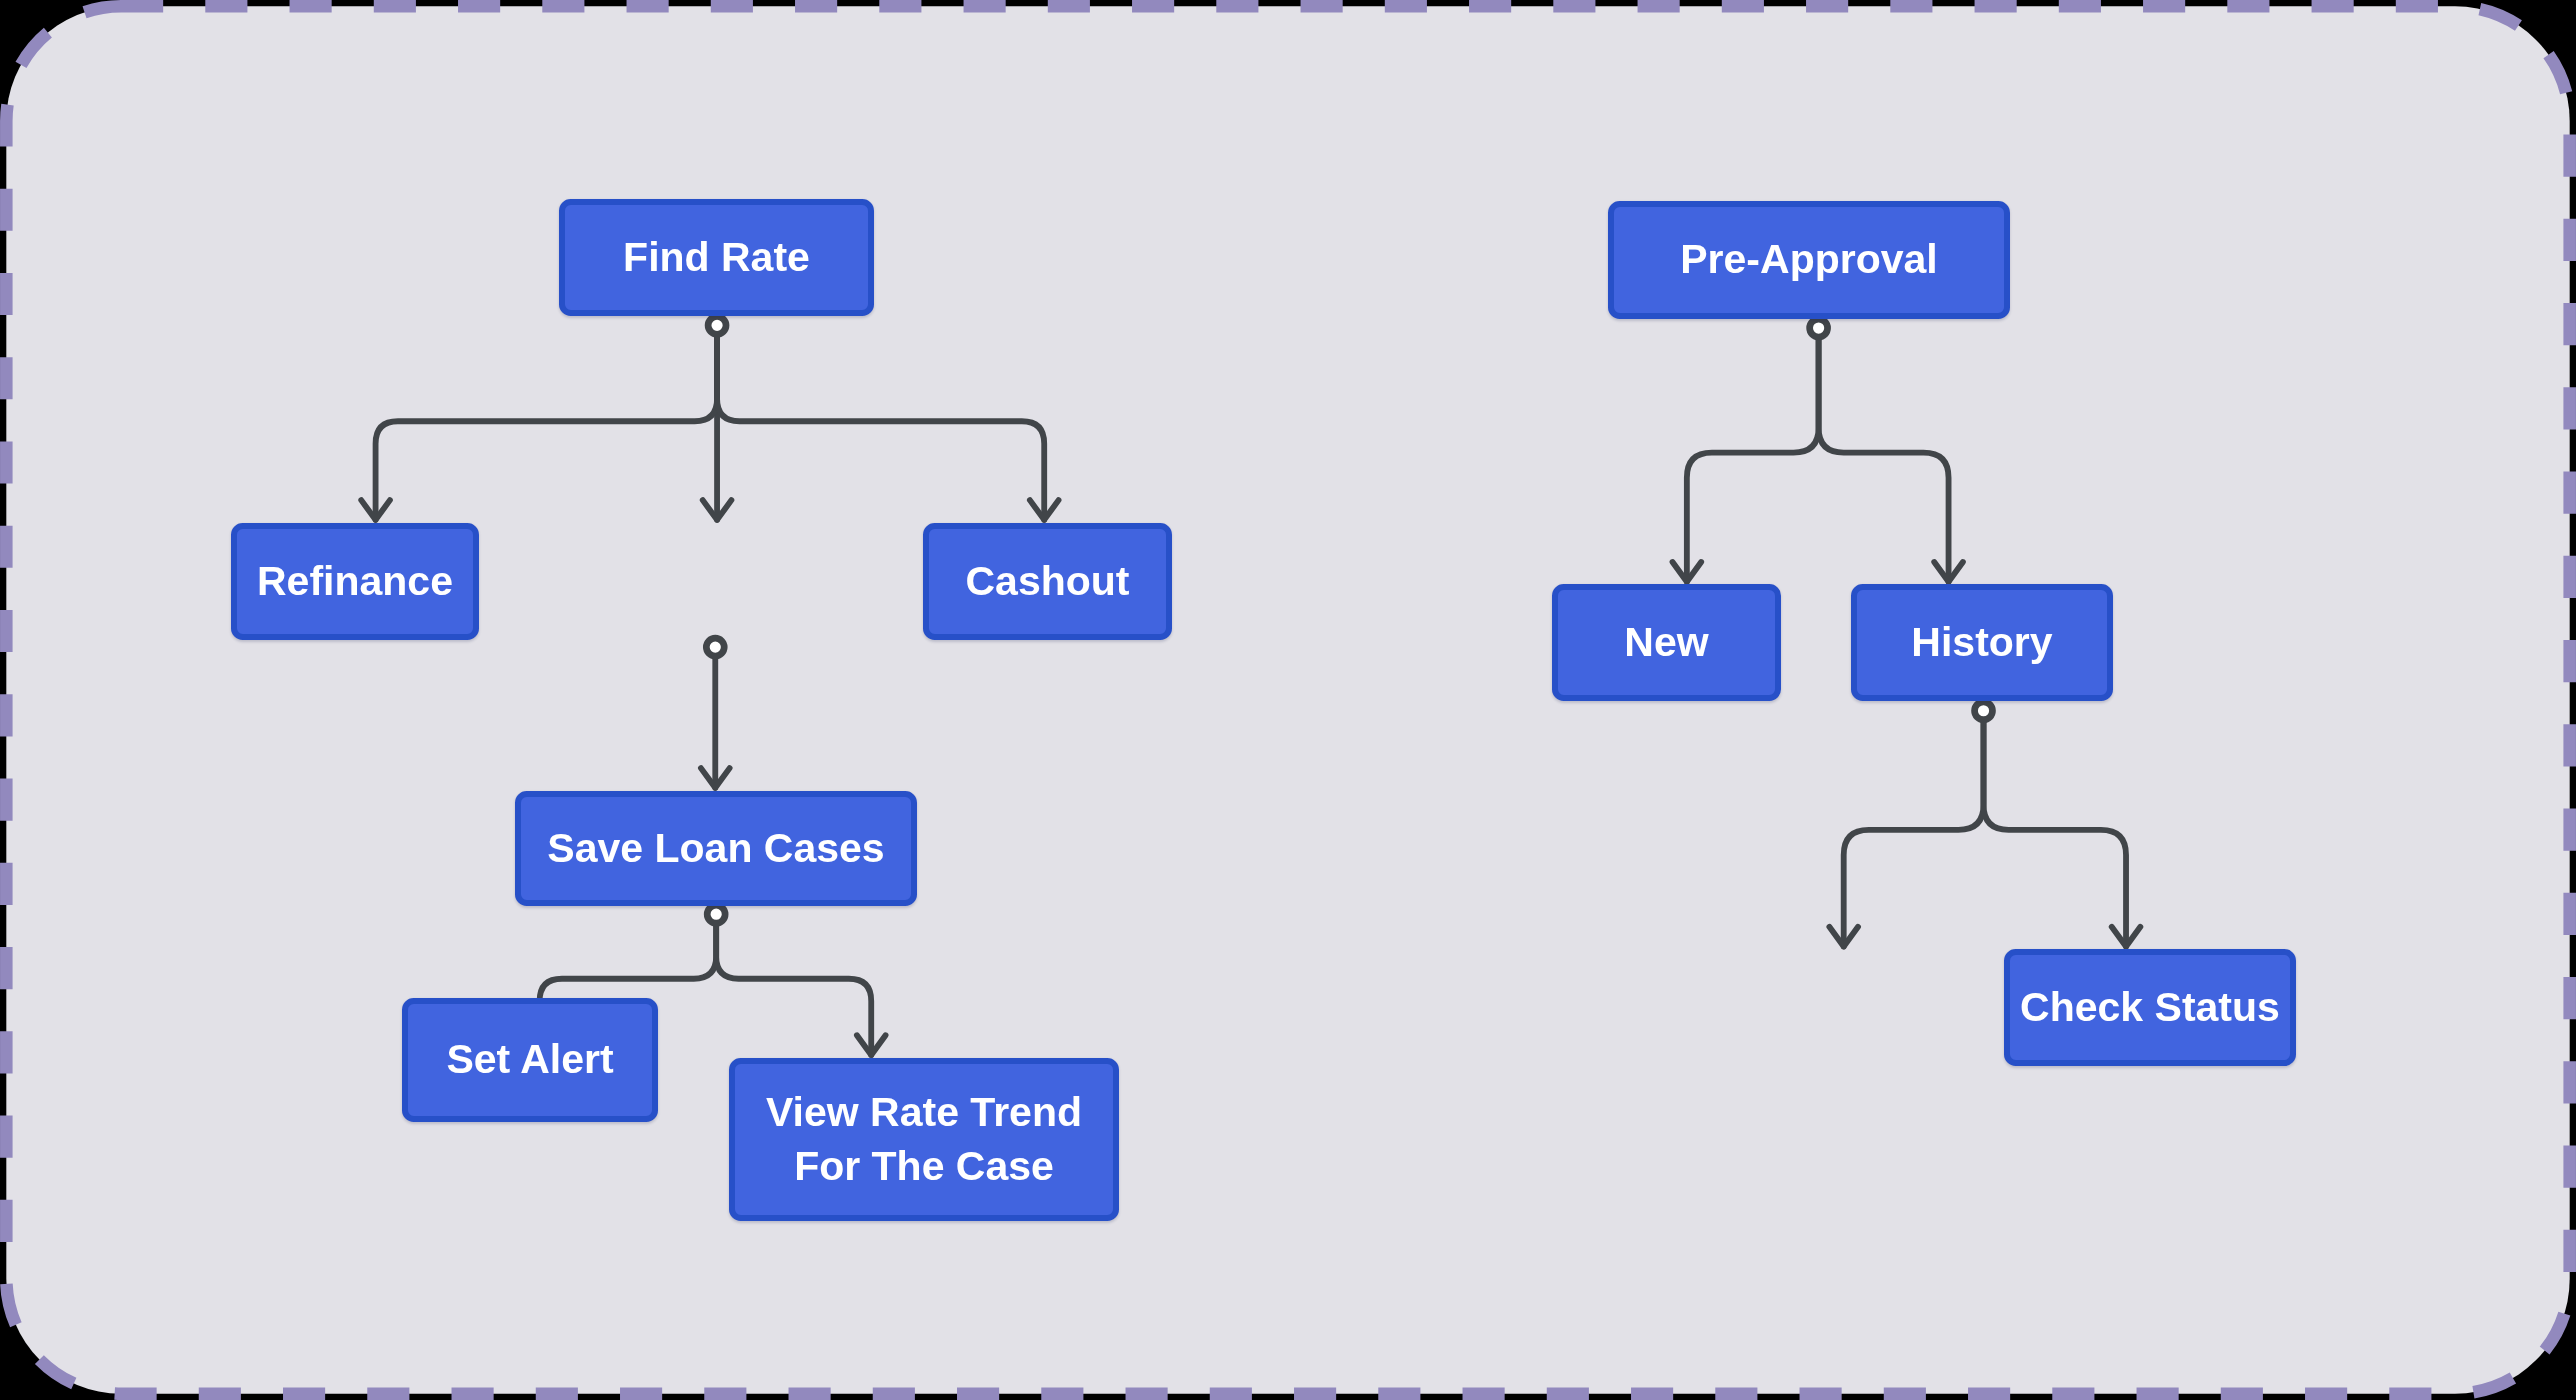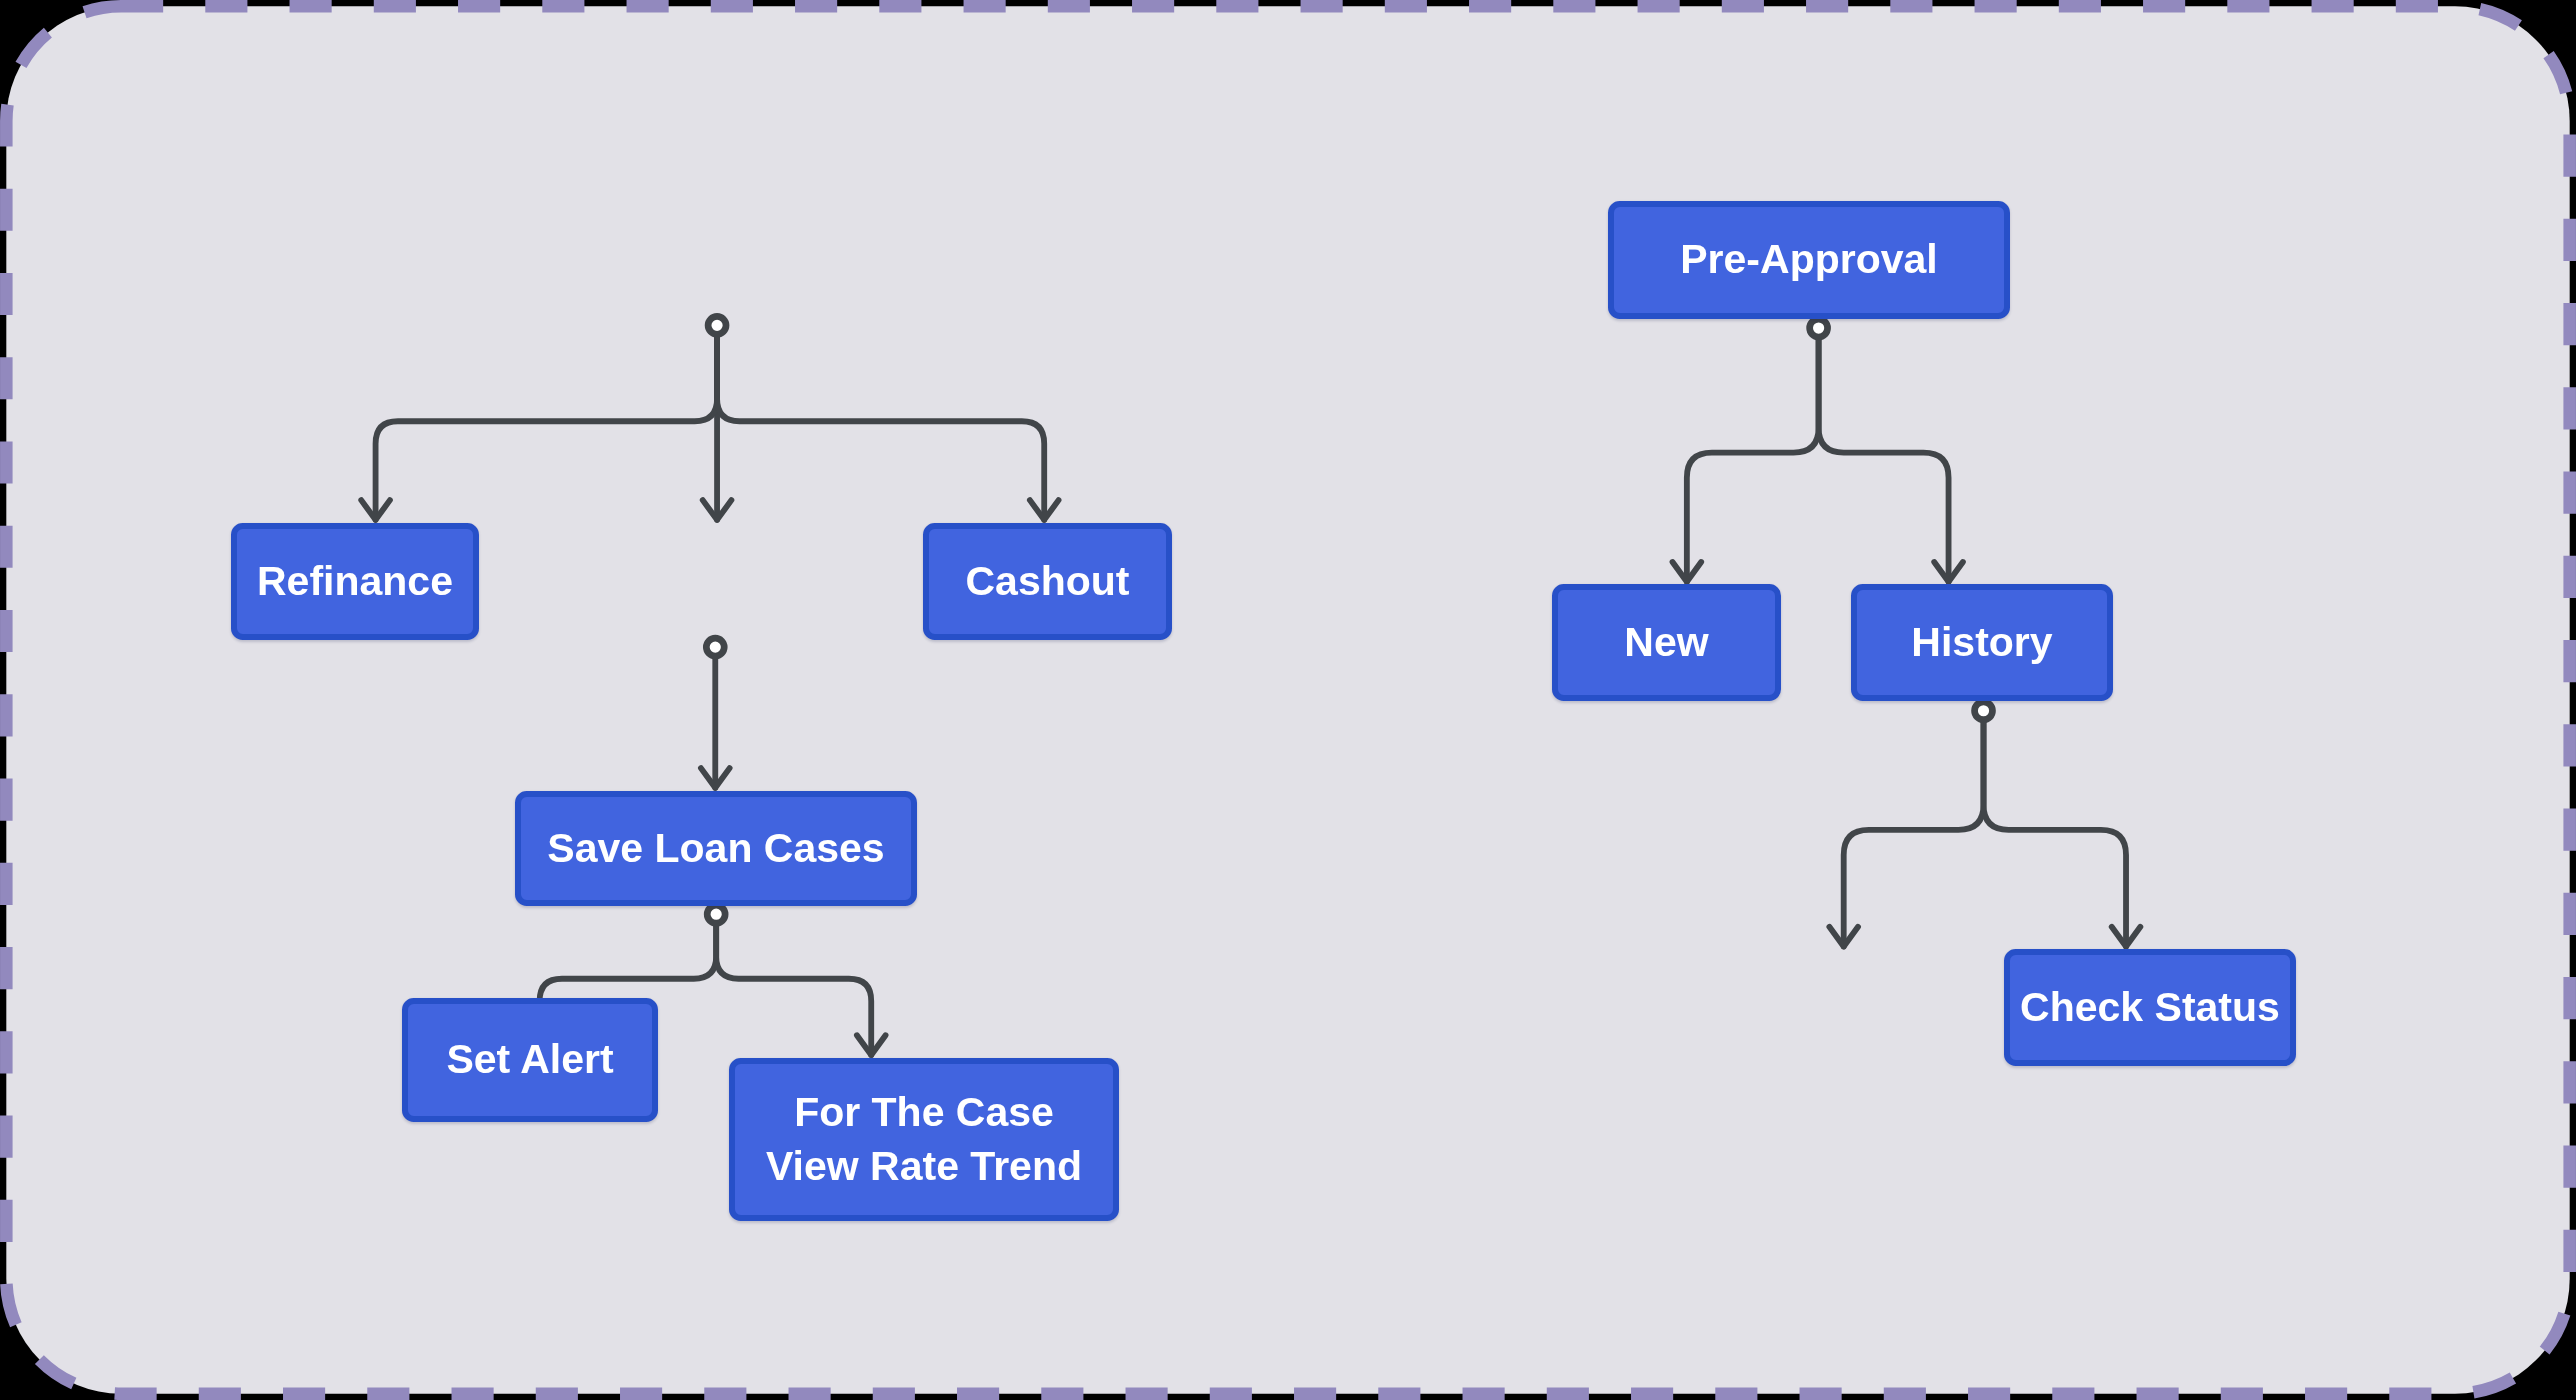--- a/index.html
+++ b/index.html
@@ -102,42 +102,45 @@
 
     <path class="edge" d="M 2029 378 L 2029 477 Q 2029 505 2057 505 L 2146 505 Q 2174 505 2174 533 L 2174 649" marker-end="url(#arrowhead)"></path>
     <circle class="origin-dot" cx="2029" cy="366" r="10"></circle>
 
     <path class="edge" d="M 2213 805 L 2213 898 Q 2213 926 2185 926 L 2085 926 Q 2057 926 2057 954 L 2057 1056" marker-end="url(#arrowhead)"></path>
 
     <path class="edge" d="M 2213 805 L 2213 898 Q 2213 926 2241 926 L 2344 926 Q 2372 926 2372 954 L 2372 1056" marker-end="url(#arrowhead)"></path>
     <circle class="origin-dot" cx="2213" cy="793" r="10"></circle>
   </svg>
 
+  <div class="node" style="left:559px;top:199px;width:315px;height:117px">
+    <span class="lbl">Find Rate</span>
+  </div>
 
   <div class="node" style="left:231px;top:523px;width:248px;height:117px">
     <span class="lbl">Refinance</span>
   </div>
 
 
   <div class="node" style="left:923px;top:523px;width:249px;height:117px">
     <span class="lbl">Cashout</span>
   </div>
 
   <div class="node" style="left:515px;top:791px;width:402px;height:115px">
     <span class="lbl">Save Loan Cases</span>
   </div>
 
   <div class="node" style="left:402px;top:998px;width:256px;height:124px">
     <span class="lbl">Set Alert</span>
   </div>
 
   <div class="node" style="left:729px;top:1058px;width:390px;height:163px">
     <span>
+      <span class="lbl-line">View Rate Trend</span>
       <span class="lbl-line">For The Case</span>
-      <span class="lbl-line">View Rate Trend</span>
     </span>
   </div>
 
   <div class="node" style="left:1608px;top:201px;width:402px;height:118px">
     <span class="lbl">Pre-Approval</span>
   </div>
 
   <div class="node" style="left:1552px;top:584px;width:229px;height:117px">
     <span class="lbl">New</span>
   </div>

